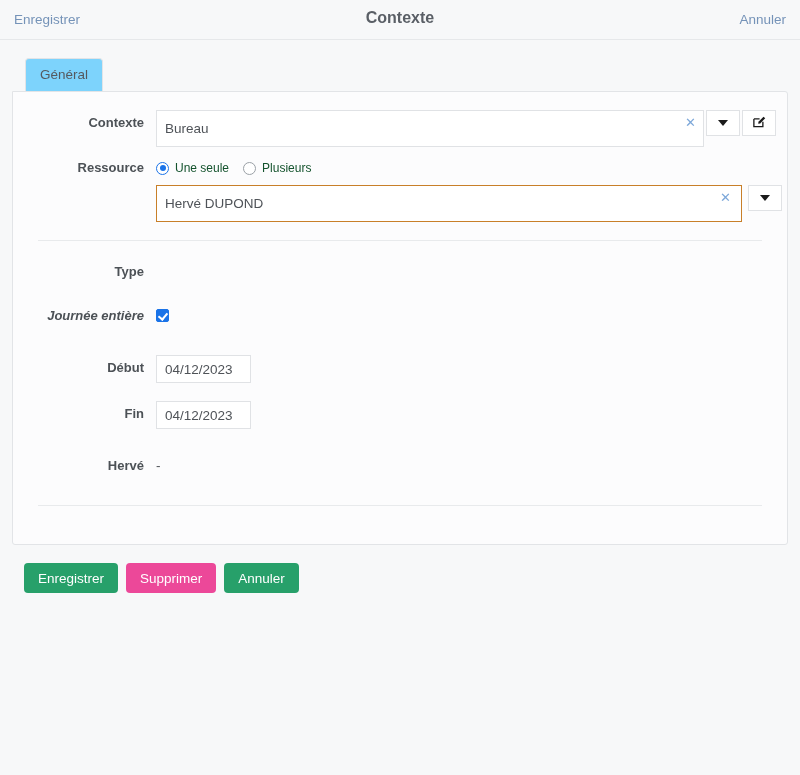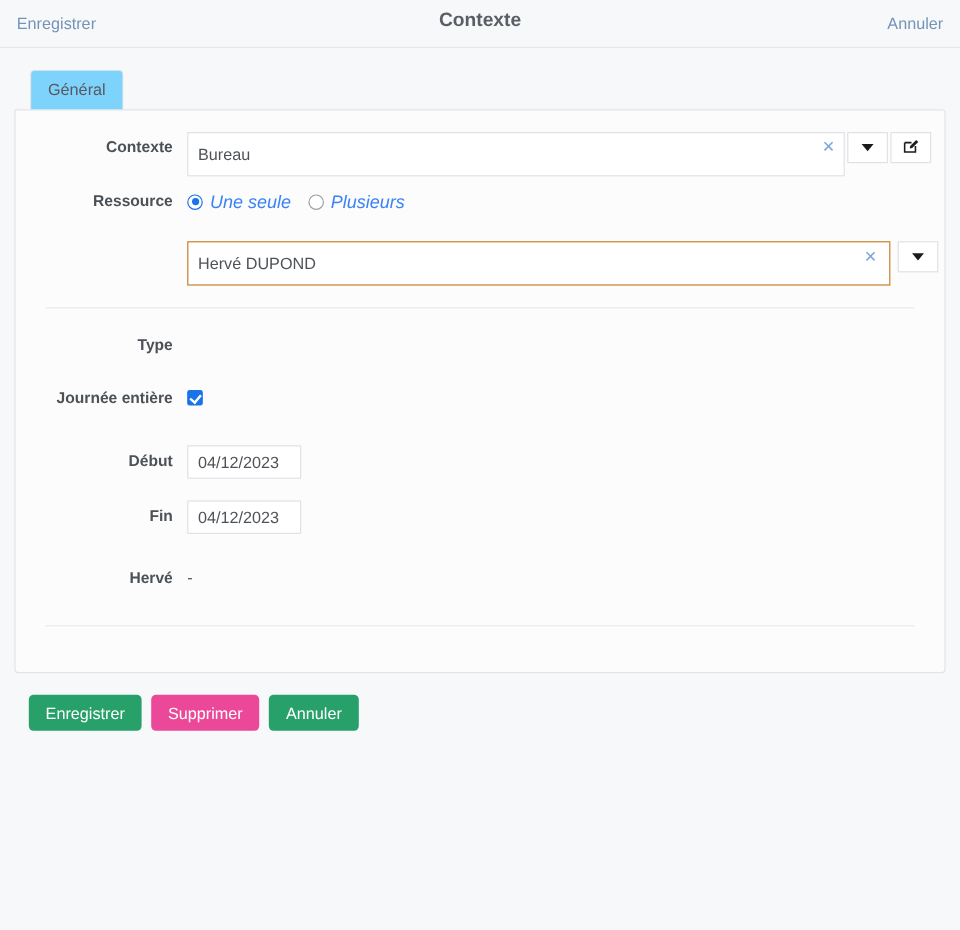--- a/index.html
+++ b/index.html
@@ -181,21 +181,21 @@
     border: 1px solid #1a73e8;
   }
   .radio.on::after {
     content: "";
     position: absolute;
     left: 2.5px; top: 2.5px;
     width: 6px; height: 6px;
     border-radius: 50%;
     background: #1a73e8;
   }
-  .radio-label { font-size: 15px; color: #3b82f6; font-style: italic; }
+  .radio-label { font-size: 12px; color: #14532d; }
 
   .checkbox {
     width: 13px; height: 13px;
     background: #1a73e8;
     border: 1px solid #1a73e8;
     border-radius: 2px;
     box-sizing: border-box;
     position: relative;
     cursor: pointer;
     margin-top: 6px;
@@ -305,39 +305,39 @@
       <div class="radio-group">
         <div class="radio-item">
           <span class="radio on"></span>
           <span class="radio-label">Une seule</span>
         </div>
         <div class="radio-item">
           <span class="radio"></span>
           <span class="radio-label">Plusieurs</span>
         </div>
       </div>
-      <div class="combo" style="margin-top:20px;">
+      <div class="combo" style="margin-top:4px;">
         <div class="combo-input-wrap">
           <input id="ressource-input" class="txt" type="text" value="Hervé DUPOND" style="">
           <span class="clear-x" style="right:8px;">✕</span>
         </div>
         <div class="icon-btn" style="margin-left:6px;">
           <span class="caret"></span>
         </div>
       </div>
     </div>
   </div>
 
   <div class="divider"></div>
 
   <div class="row">
     <div class="row-label">Type</div>
   </div>
 
-  <div class="row" style="padding-top:14px;">
+  <div class="row" style="padding-top:14px;font-style:italic;">
     <div class="row-label">Journée entière</div>
     <div class="row-field" style="align-items:flex-start;">
       <span class="checkbox"></span>
     </div>
   </div>
 
   <div class="row" style="padding-top:22px;justify-content:space-between;">
     <div class="row-label">Début</div>
     <div class="row-field">
       <input class="date-input" type="text" value="04/12/2023" style="">

